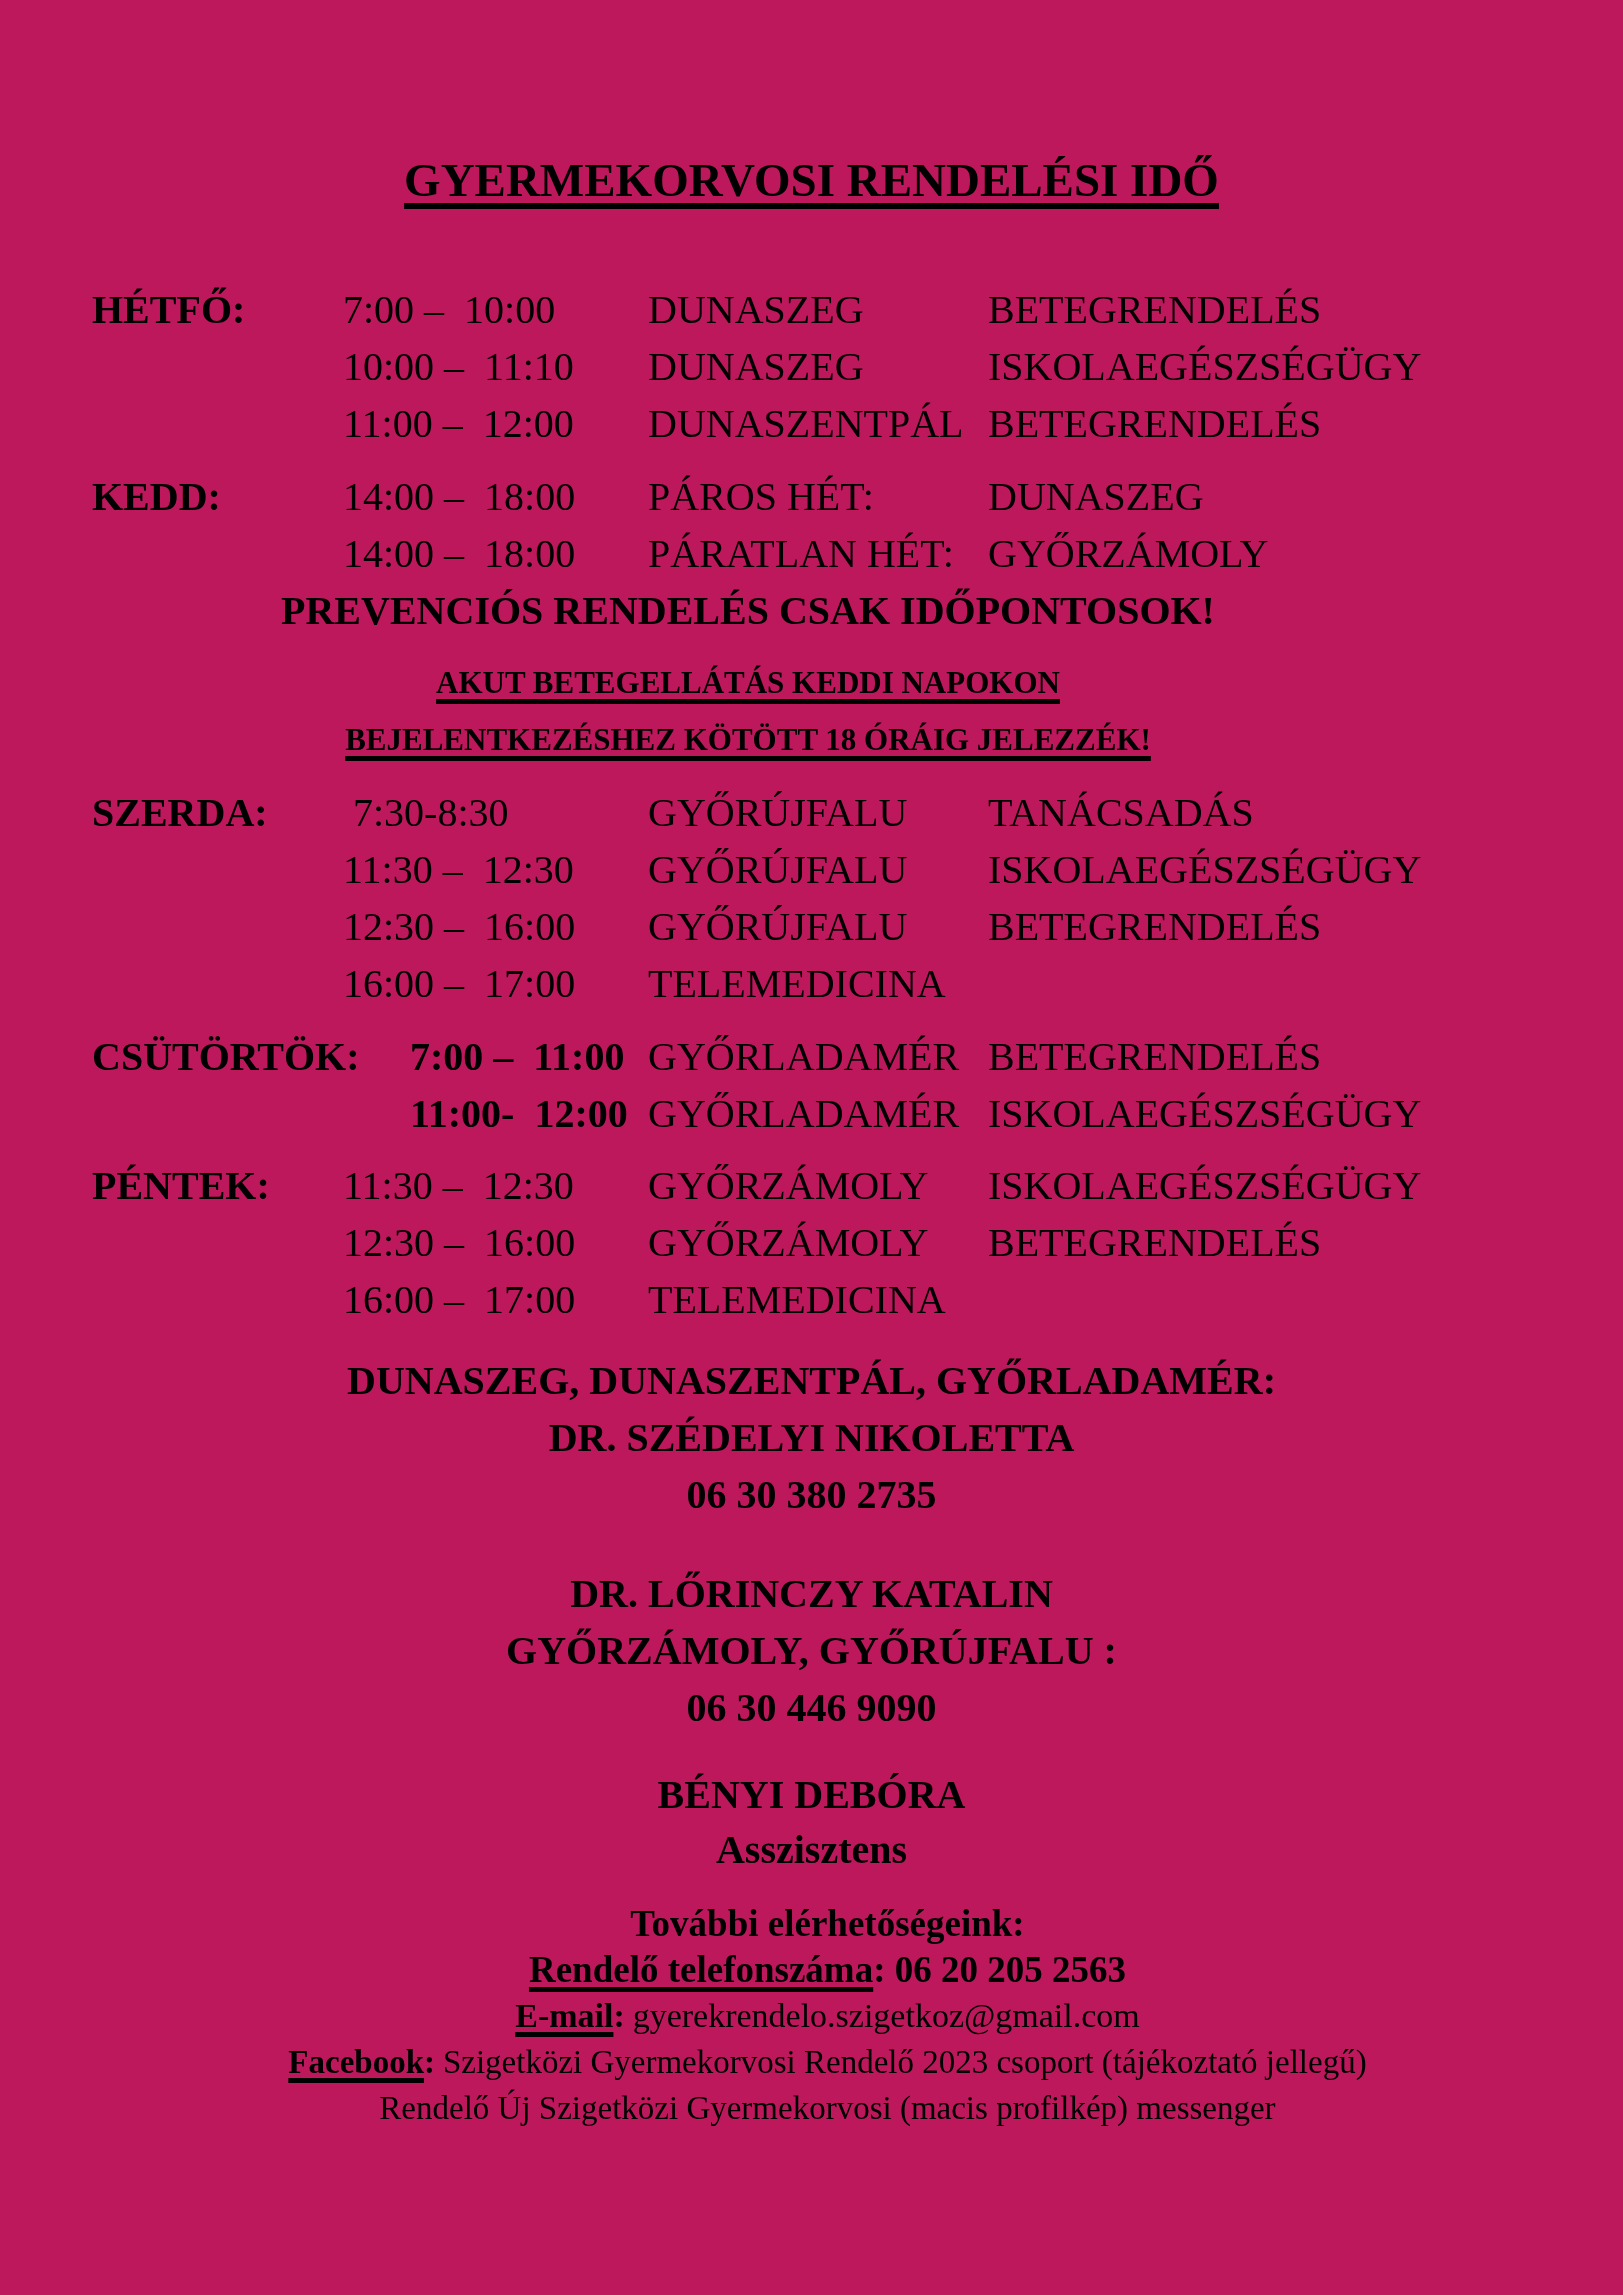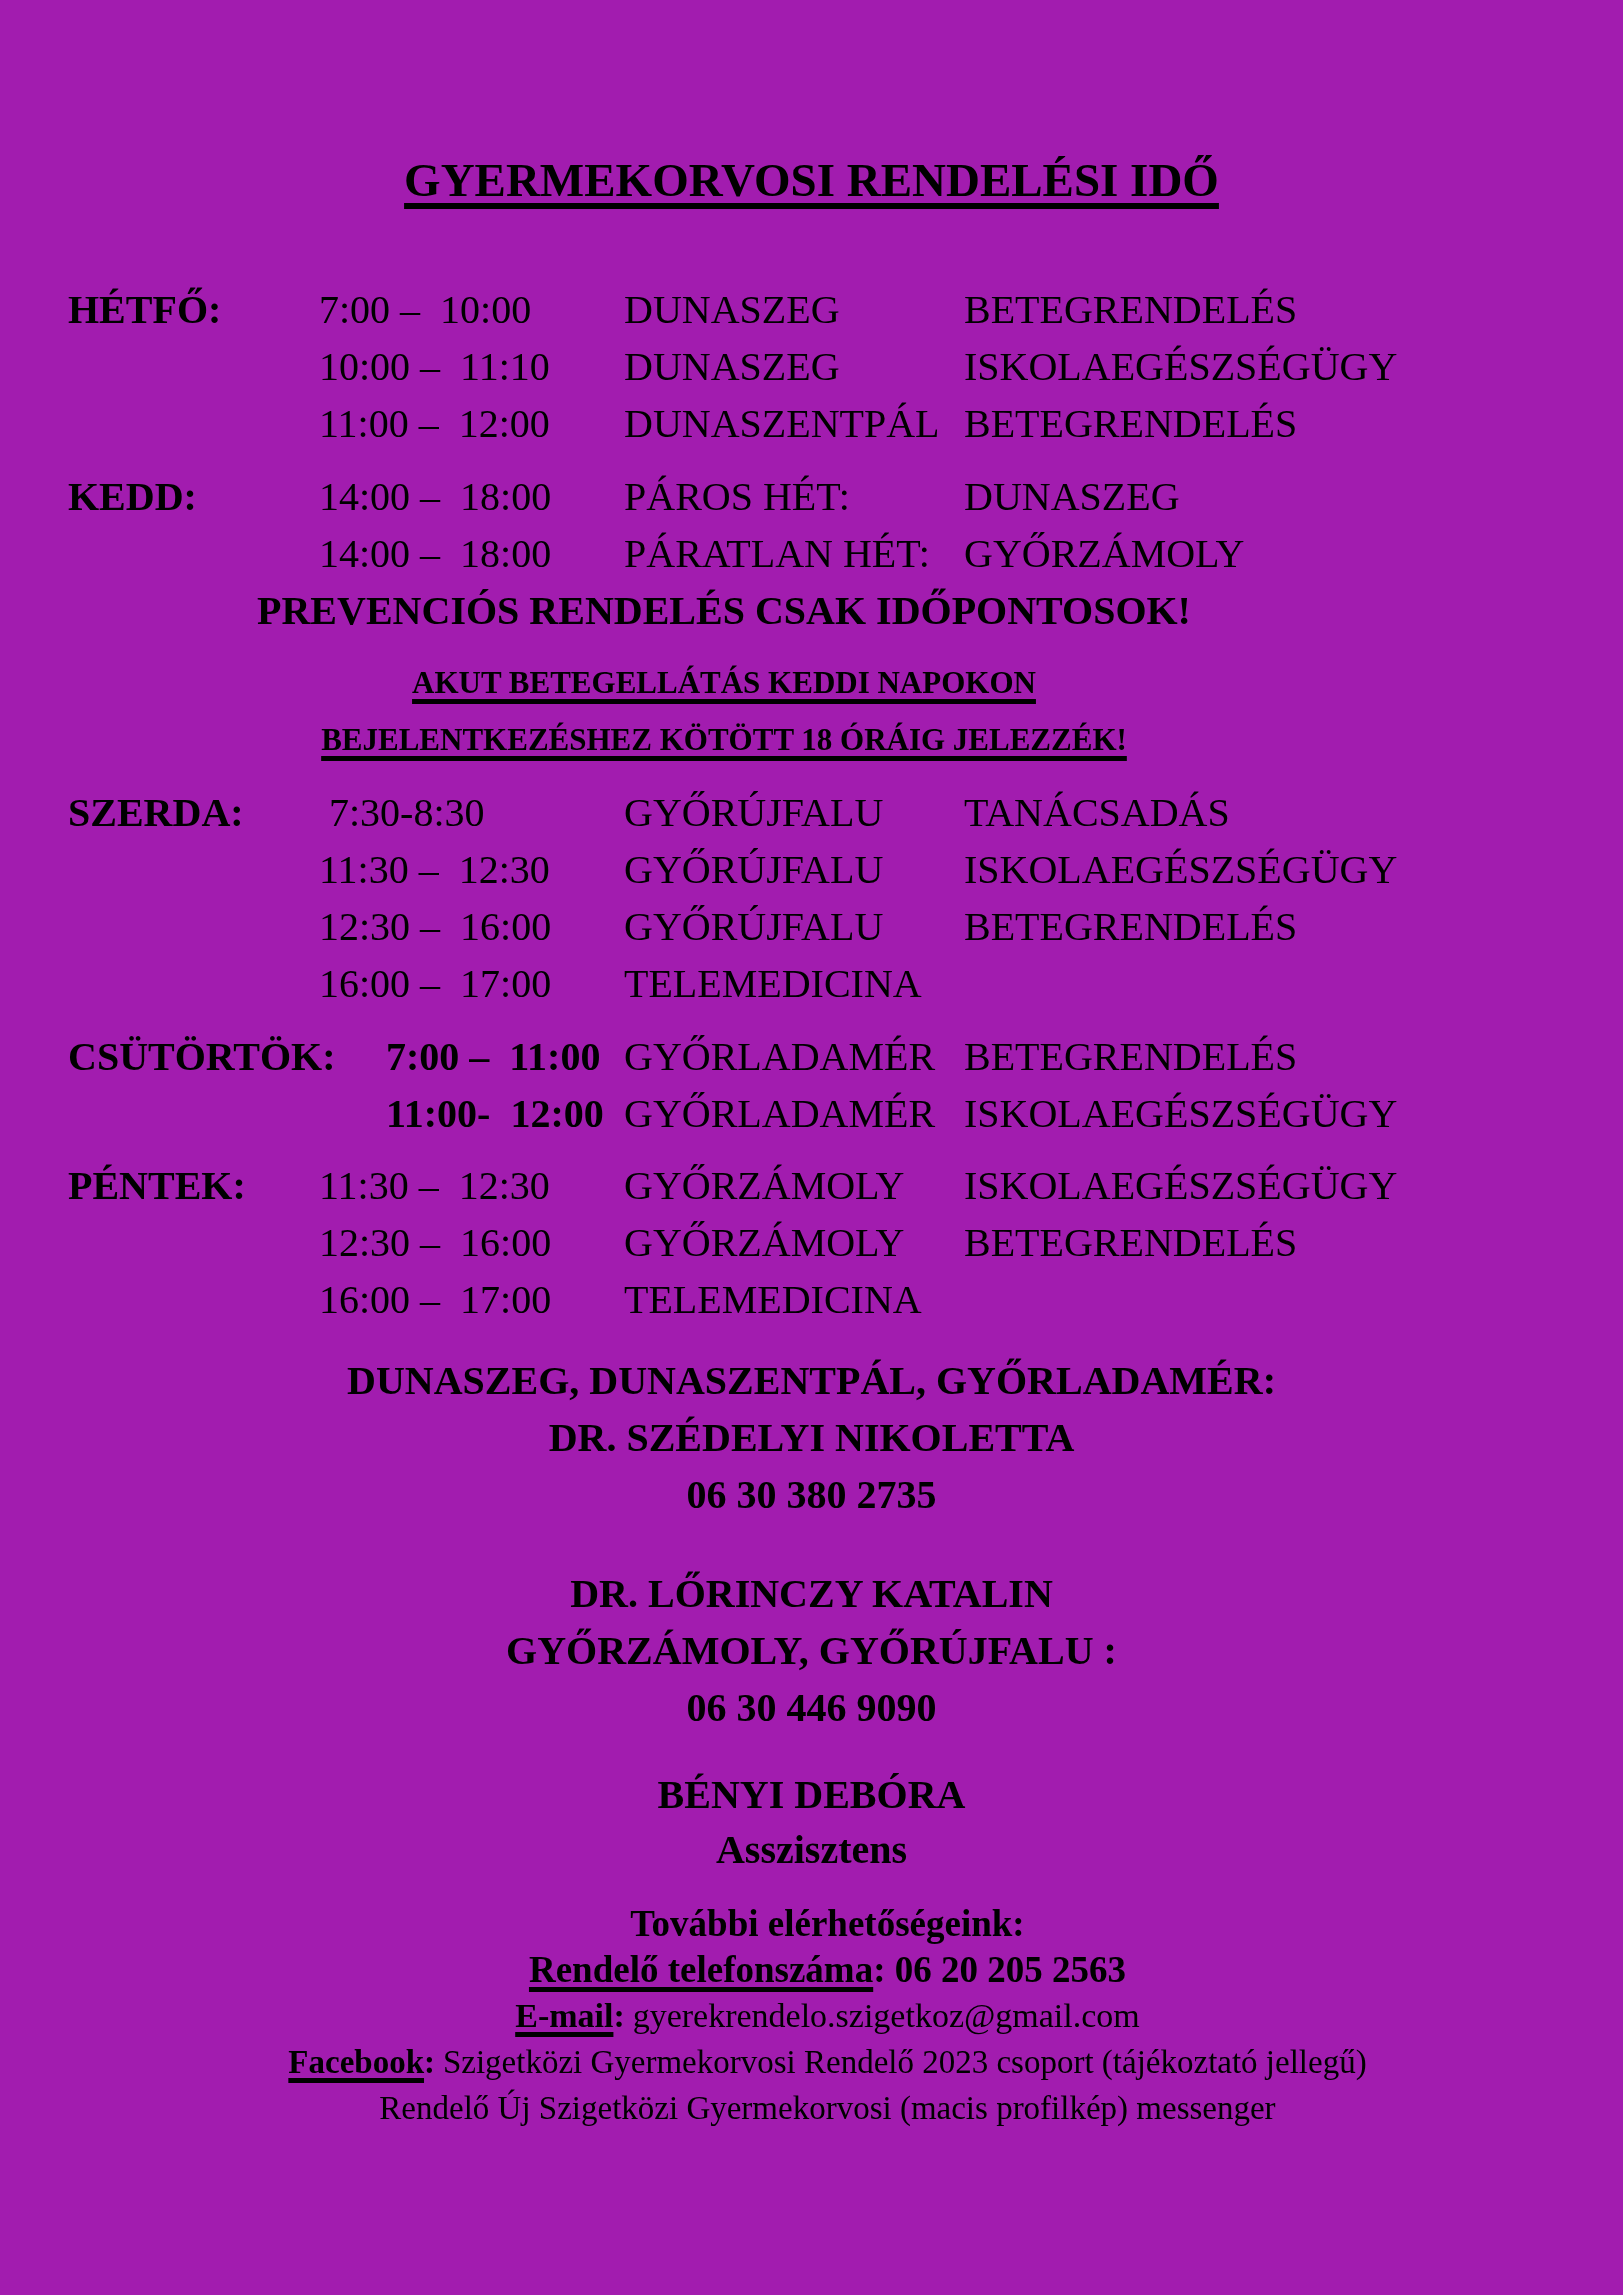--- a/index.html
+++ b/index.html
@@ -1,38 +1,38 @@
 <!DOCTYPE html>
 <html lang="hu" style="font-size:10.5px"><head>
 <meta charset="utf-8">
 <style>
   html, body { margin: 0; padding: 0; background: #ffffff; }
   .page {
     position: relative;
     width: 1623px;
     height: 2295px;
-    background: #a21caf;
+    background: #be185d;
     color: #000000;
     font-family: "Liberation Serif", "DejaVu Serif", serif;
     overflow: hidden;
   }
   .title {
     padding-top: 144px;
     text-align: center;
     font-size: 47px;
     font-weight: bold;
     line-height: 72px;
   }
   .u-title {
     text-decoration: underline;
     text-decoration-thickness: 5.9px;
     text-underline-offset: 6.5px;
   }
   .sched {
-    margin-left: 68px;
+    margin-left: 92px;
     margin-top: 65px;
     width: 1312px;
     font-size: 40px;
   }
   .srow { position: relative; height: 57px; white-space: nowrap; }
   .srow > span { position: absolute; top: 0; line-height: 57px; }
   .c-day  { left: 0; font-weight: bold; }
   .c-time { left: 251px; white-space: pre; }
   .c-time.cs { left: 318px; font-weight: bold; }
   .c-loc  { left: 556px; }

